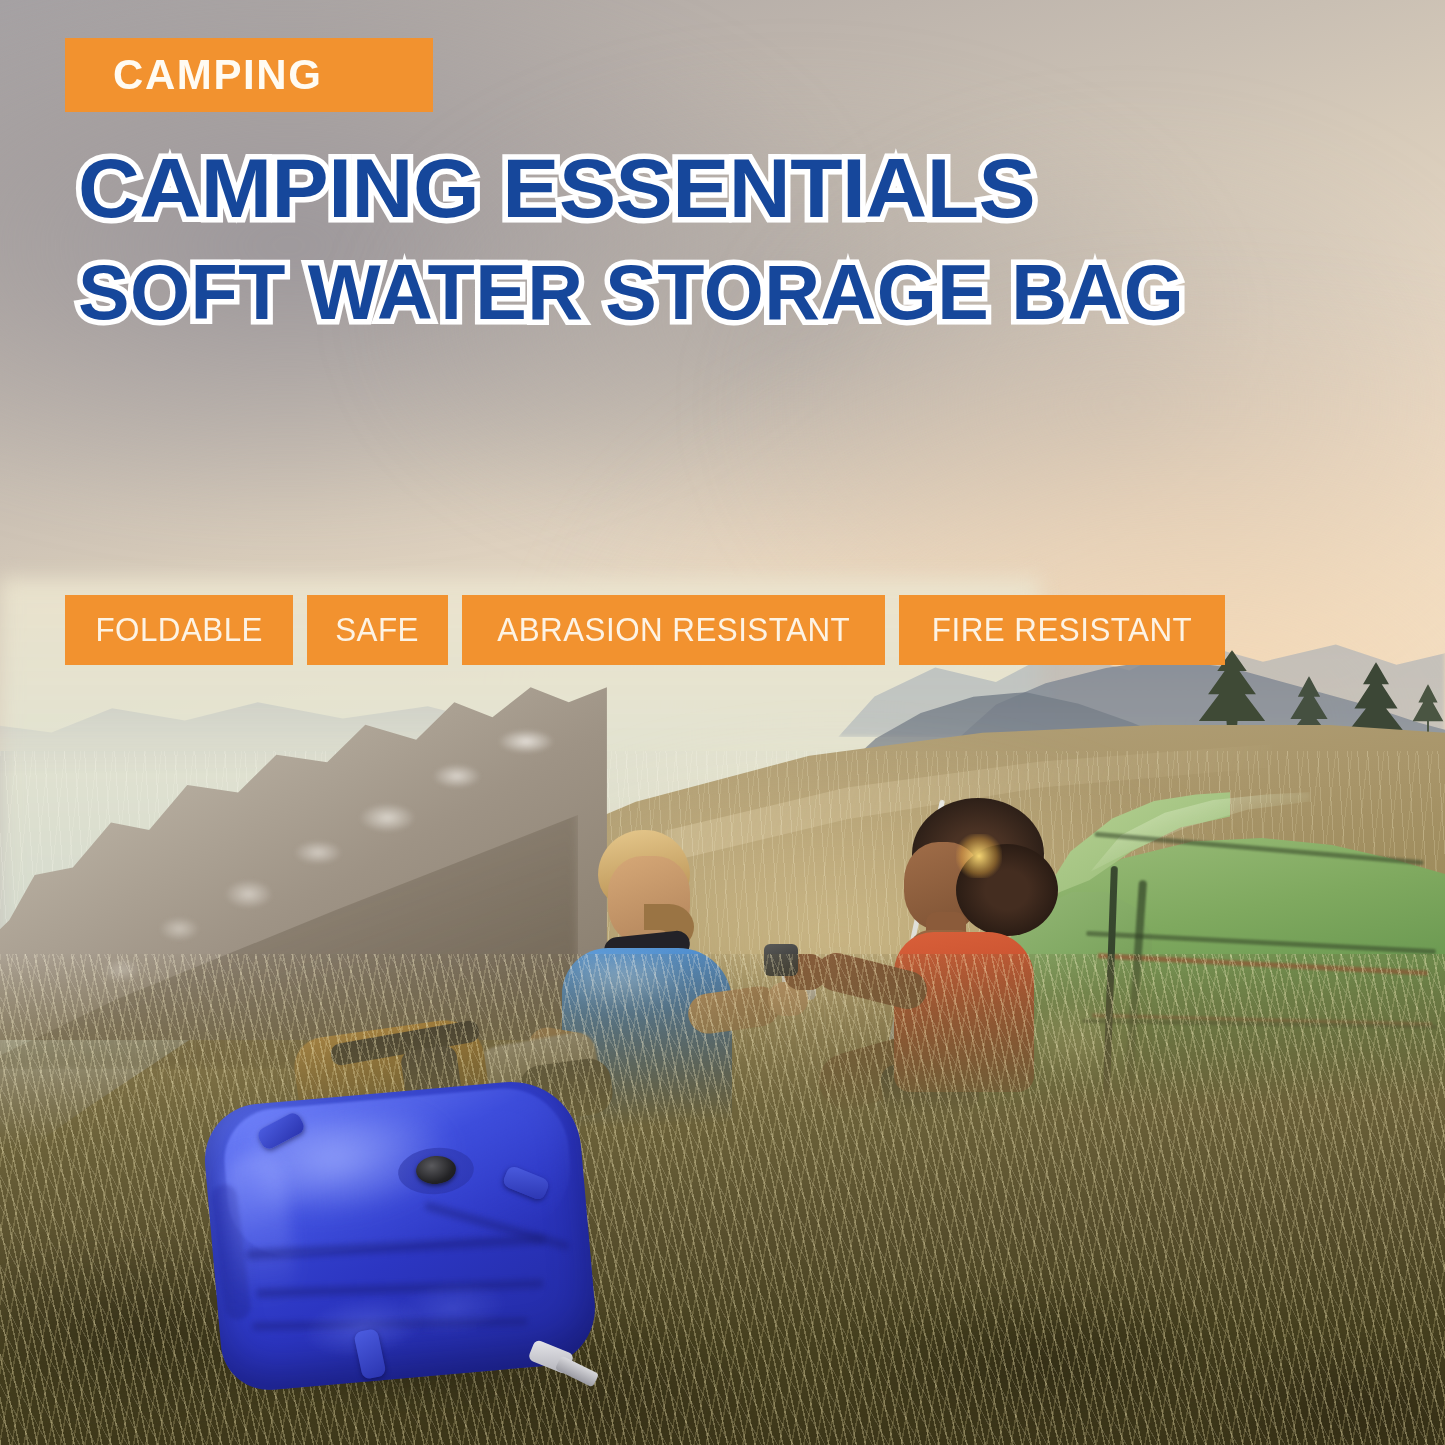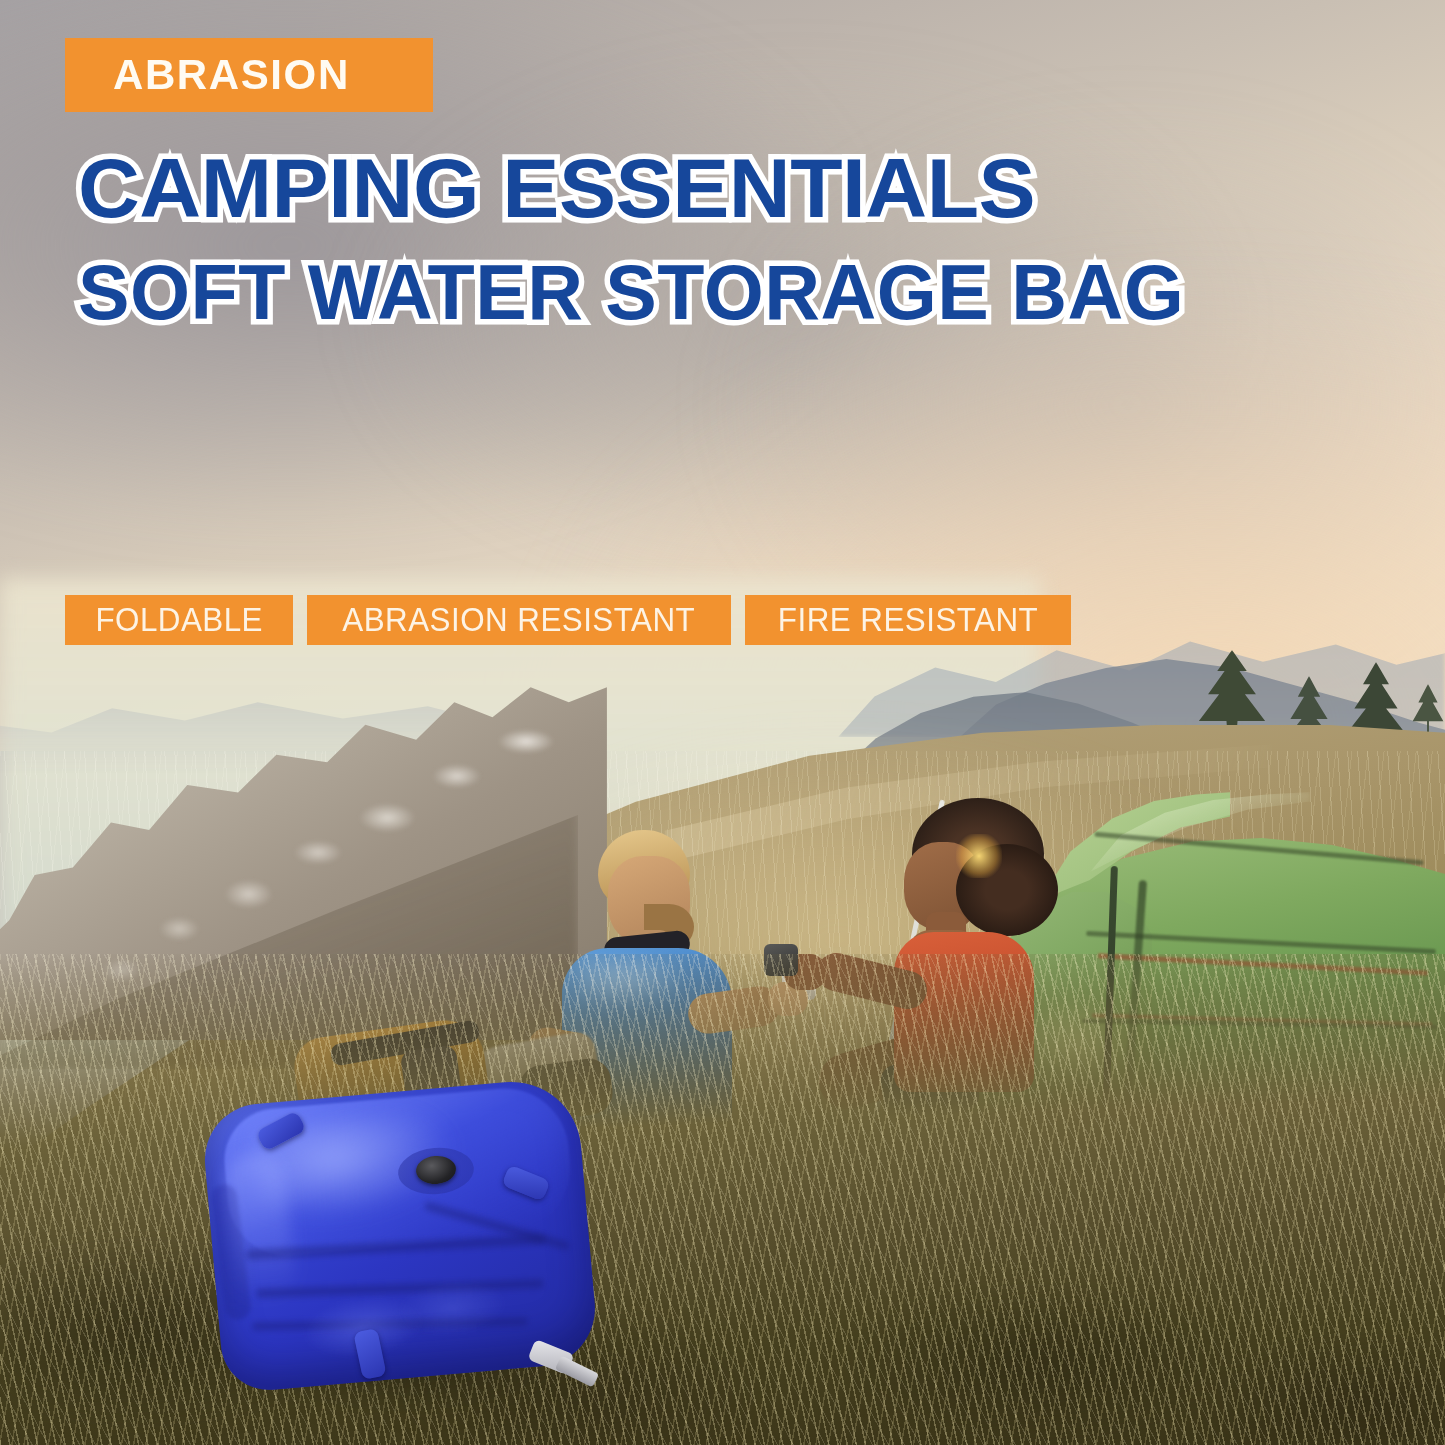--- a/index.html
+++ b/index.html
@@ -545,21 +545,21 @@
     font-weight:normal;
     transform:scaleX(0.94); transform-origin:left top;
   }
 
   .tag-row {
     position:absolute; left:65px; top:595px;
     display:flex; gap:14px; align-items:stretch;
   }
   .tag {
     background:var(--orange,#F2922F);
-    height:50px;
+    height:70px;
     display:flex; align-items:center; justify-content:center;
     padding:0 26px;
   }
   .tag span {
     color:#FDF3E4; font-size:33px; letter-spacing:.5px;
     font-family:"Liberation Sans", sans-serif;
     transform:scaleX(0.95);
     white-space:nowrap;
   }
 </style>
@@ -670,30 +670,33 @@
     <div class="bag-cap-ring"></div>
     <div class="bag-cap"></div>
     <div class="bag-valve-neck"></div>
     <div class="bag-valve-tube"></div>
   </div>
 </div>
 
 <div id="overlay">
 
   <div class="brand-badge">
-    <span style="color: rgb(255, 251, 242);">ABRASION</span>
+    <span style="color: rgb(255, 251, 242);">CAMPING</span>
   </div>
 
   <div class="headline-1" style="color: rgb(22, 71, 155); -webkit-text-stroke: 11px rgb(255, 255, 255);">CAMPING ESSENTIALS</div>
   <div class="headline-2" style="color: rgb(22, 71, 155); -webkit-text-stroke: 11px rgb(255, 255, 255);">SOFT WATER STORAGE BAG</div>
 
 
   <div class="tag-row">
     <div class="tag">
         <span style="color: rgb(253, 243, 228);">FOLDABLE</span>
+      </div>
+    <div class="tag">
+        <span style="color: rgb(253, 243, 228);">SAFE</span>
       </div>
     <div class="tag">
         <span style="color: rgb(253, 243, 228);">ABRASION RESISTANT</span>
       </div>
     <div class="tag">
         <span style="color: rgb(253, 243, 228);">FIRE RESISTANT</span>
       </div>
   </div>
 
 </div>

